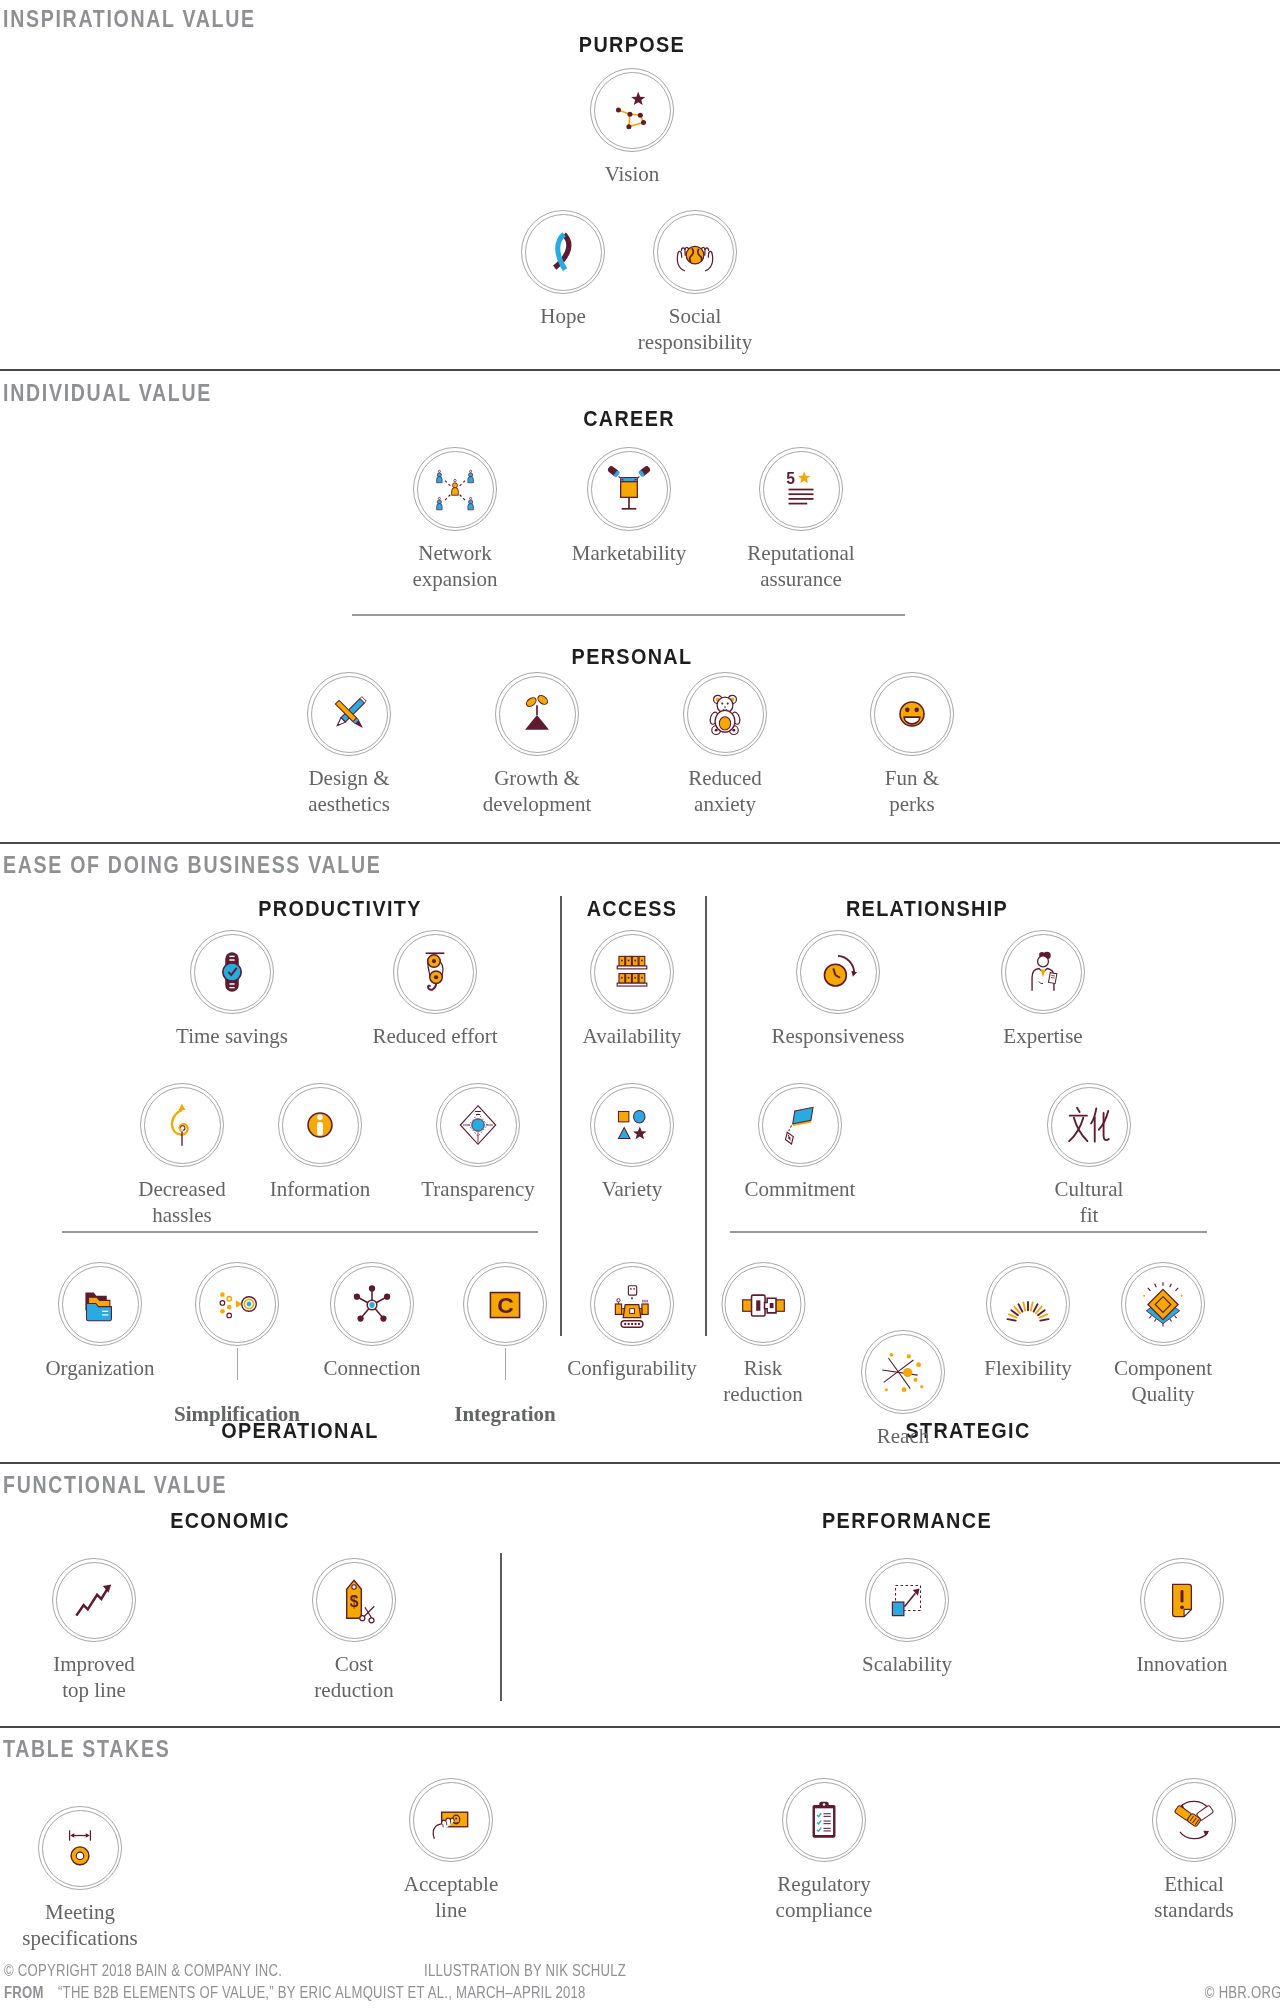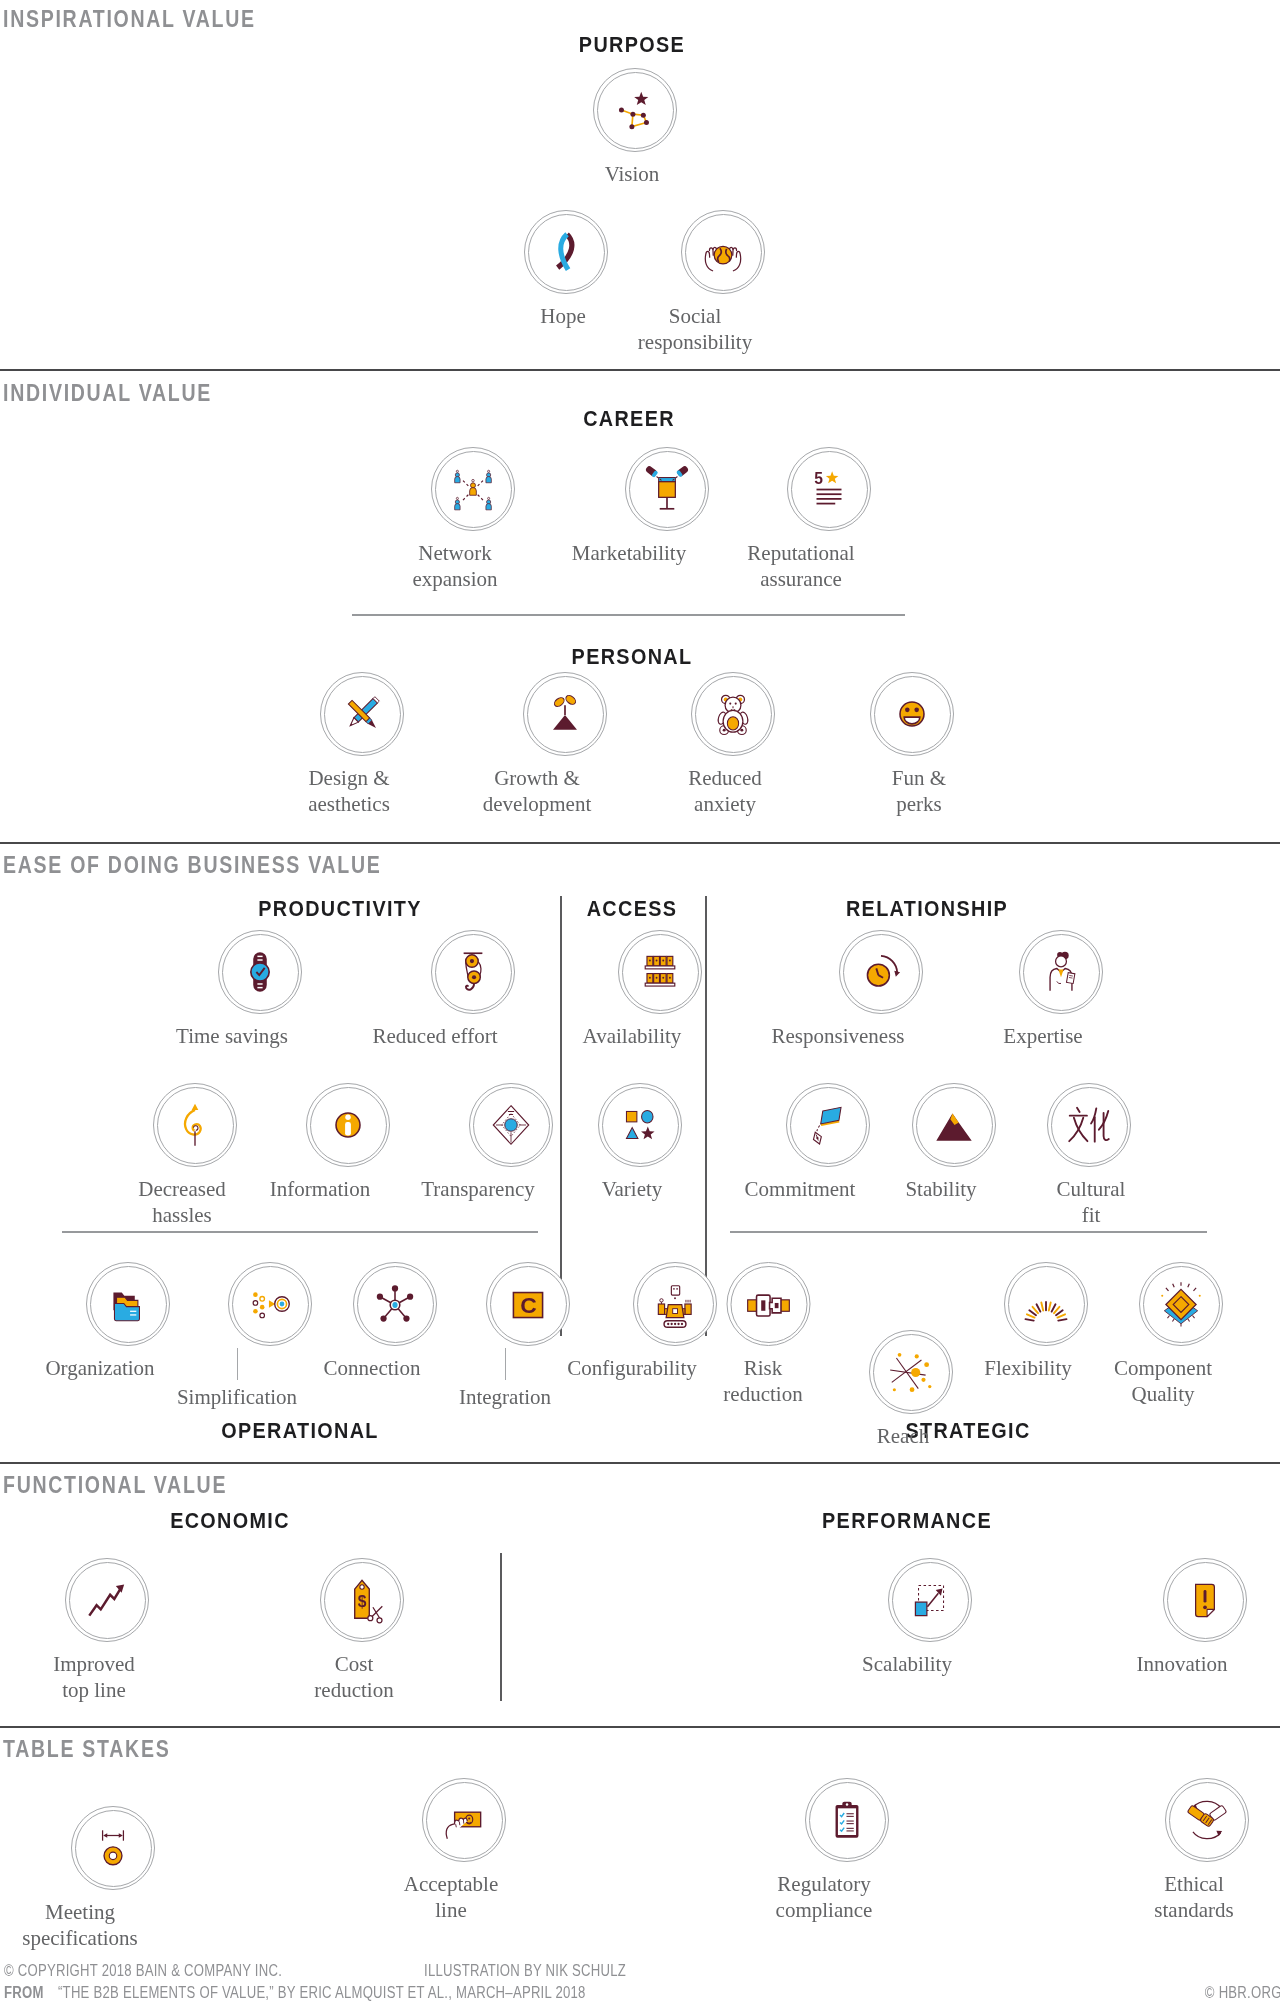--- a/index.html
+++ b/index.html
@@ -7,30 +7,30 @@
           font-family:"Liberation Sans",sans-serif;padding-left:6px;}
   
   .sec{position:absolute;white-space:nowrap;}
   .sec>span{display:inline-block;font-weight:bold;font-size:23px;letter-spacing:2px;
             color:#8F9093;transform:scaleX(0.85);transform-origin:left center;}
   
   .ghdr{position:absolute;transform:translateX(-50%);white-space:nowrap;}
   .ghdr>span{display:inline-block;font-weight:bold;font-size:22px;letter-spacing:1.5px;
              color:#1E1E20;transform:scaleX(0.9);transform-origin:center;}
   
-  .item{position:absolute;display:flex;flex-direction:column;align-items:flex-end;
+  .item{position:absolute;display:flex;flex-direction:column;align-items:center;
         transform:translateX(-50%);}
   .circ{width:84px;height:84px;border:1.6px solid #A5A7AA;border-radius:50%;
         background:#fff;position:relative;display:flex;align-items:center;justify-content:center;
         box-sizing:border-box;}
   .circ::after{content:"";position:absolute;inset:2.5px;border:1px solid #A5A7AA;border-radius:50%;}
   .circ svg{position:relative;z-index:1;}
   .lbl{margin-top:9px;font-family:"Liberation Serif",serif;font-size:21px;line-height:26px;
        color:#636466;text-align:center;}
-  .lbl.drop{margin-top:38px;}
+  .lbl.drop{margin-top:55px;font-weight:bold;}
   
   .hl{position:absolute;height:2px;background:#48484A;}
   .hl.thin{height:1.5px;background:#97999C;}
   .vl{position:absolute;width:2px;background:#5B5B5D;}
   .conn{position:absolute;width:1px;height:32px;background:#A5A7AA;}
   
   .foot{position:absolute;white-space:nowrap;}
   .foot>span{display:inline-block;font-size:16px;letter-spacing:0.3px;color:#8F9093;
              transform:scaleX(0.82);transform-origin:left center;}
   .foot.right>span{transform-origin:right center;}
@@ -394,29 +394,20 @@
       <g transform="rotate(-20 14 37)">
             <polygon points="14,30.5 18,36.5 14,42.5 10,36.5" fill="#fff" stroke="#5C1B2E" stroke-width="1.1"></polygon>
             <line x1="14" y1="33" x2="14" y2="39" stroke="#5C1B2E" stroke-width="0.8"></line>
             <circle cx="14" cy="36.5" r="1.1" fill="#5C1B2E"></circle>
           </g>
     </svg>
       </div>
     <div class="lbl" style="width:140px">Commitment</div>
   </div>
 
-  <div class="item" style="left:941px;top:1083px">
-    <div class="circ">
-        <svg width="50" height="50" viewBox="0 0 48 48">
-      <polygon points="7,39 22.5,13 28.5,21.5 41,39" fill="#5C1B2E"></polygon>
-      <polygon points="22.5,13 28.5,21.5 24.5,24 20.5,18.5" fill="#F5A800"></polygon>
-    </svg>
-      </div>
-    <div class="lbl" style="width:110px">Stability</div>
-  </div>
 
   <div class="item" style="left:1089px;top:1083px">
     <div class="circ">
         <svg width="50" height="50" viewBox="0 0 48 48">
       <g stroke="#5C1B2E" stroke-width="1.8" fill="none" stroke-linecap="round">
         <path d="M12.5,7.5 L15,11.5"></path>
             <path d="M5.5,15 H22"></path>
         <path d="M18.5,17 C16,26 11,34 5,39.5"></path>
             <path d="M9.5,17 C12,26 17,34 22.5,39.5"></path>
         <path d="M31,8 C30,14 28.5,19 26,22.5"></path>

